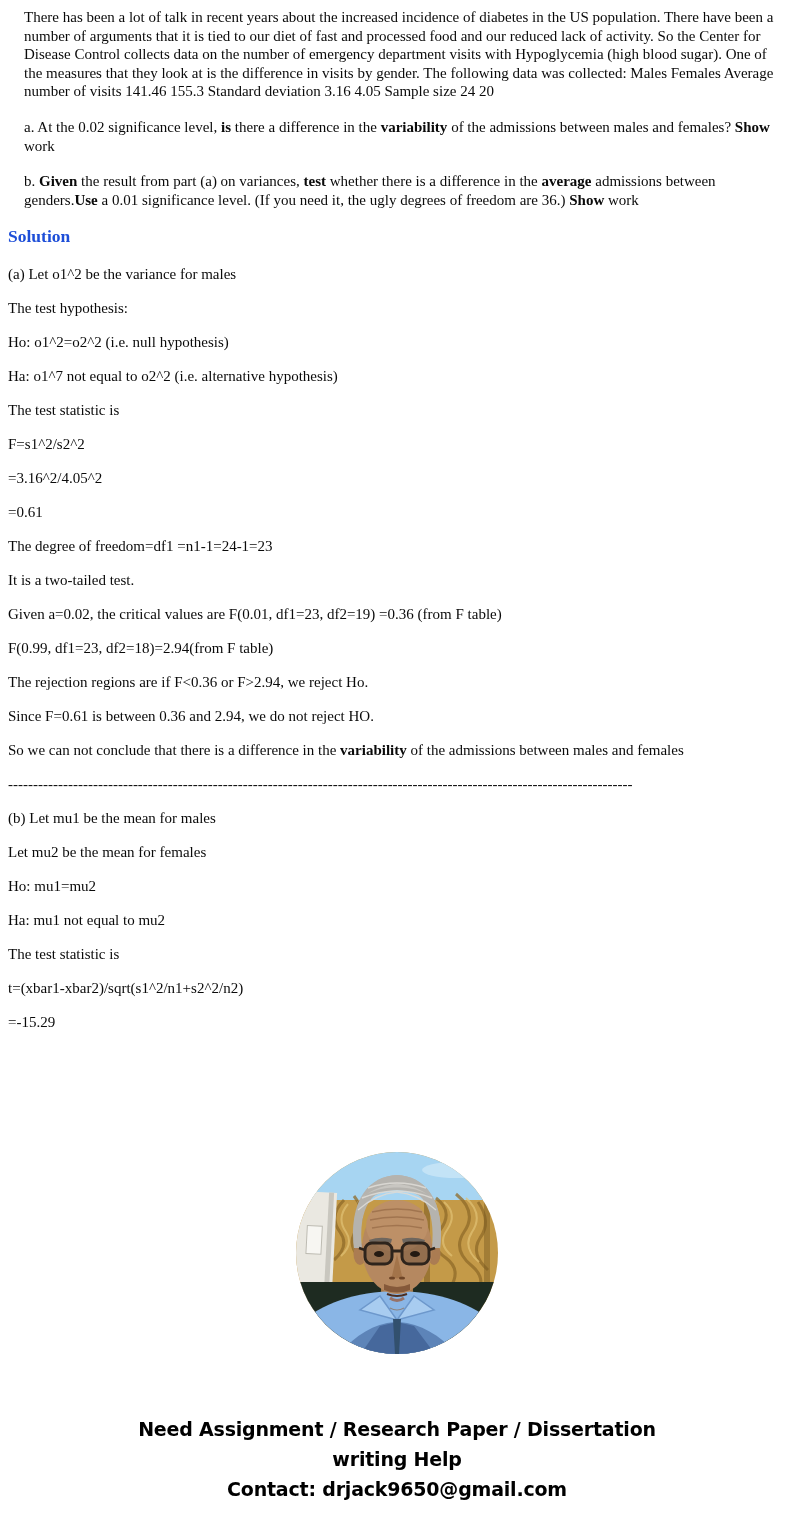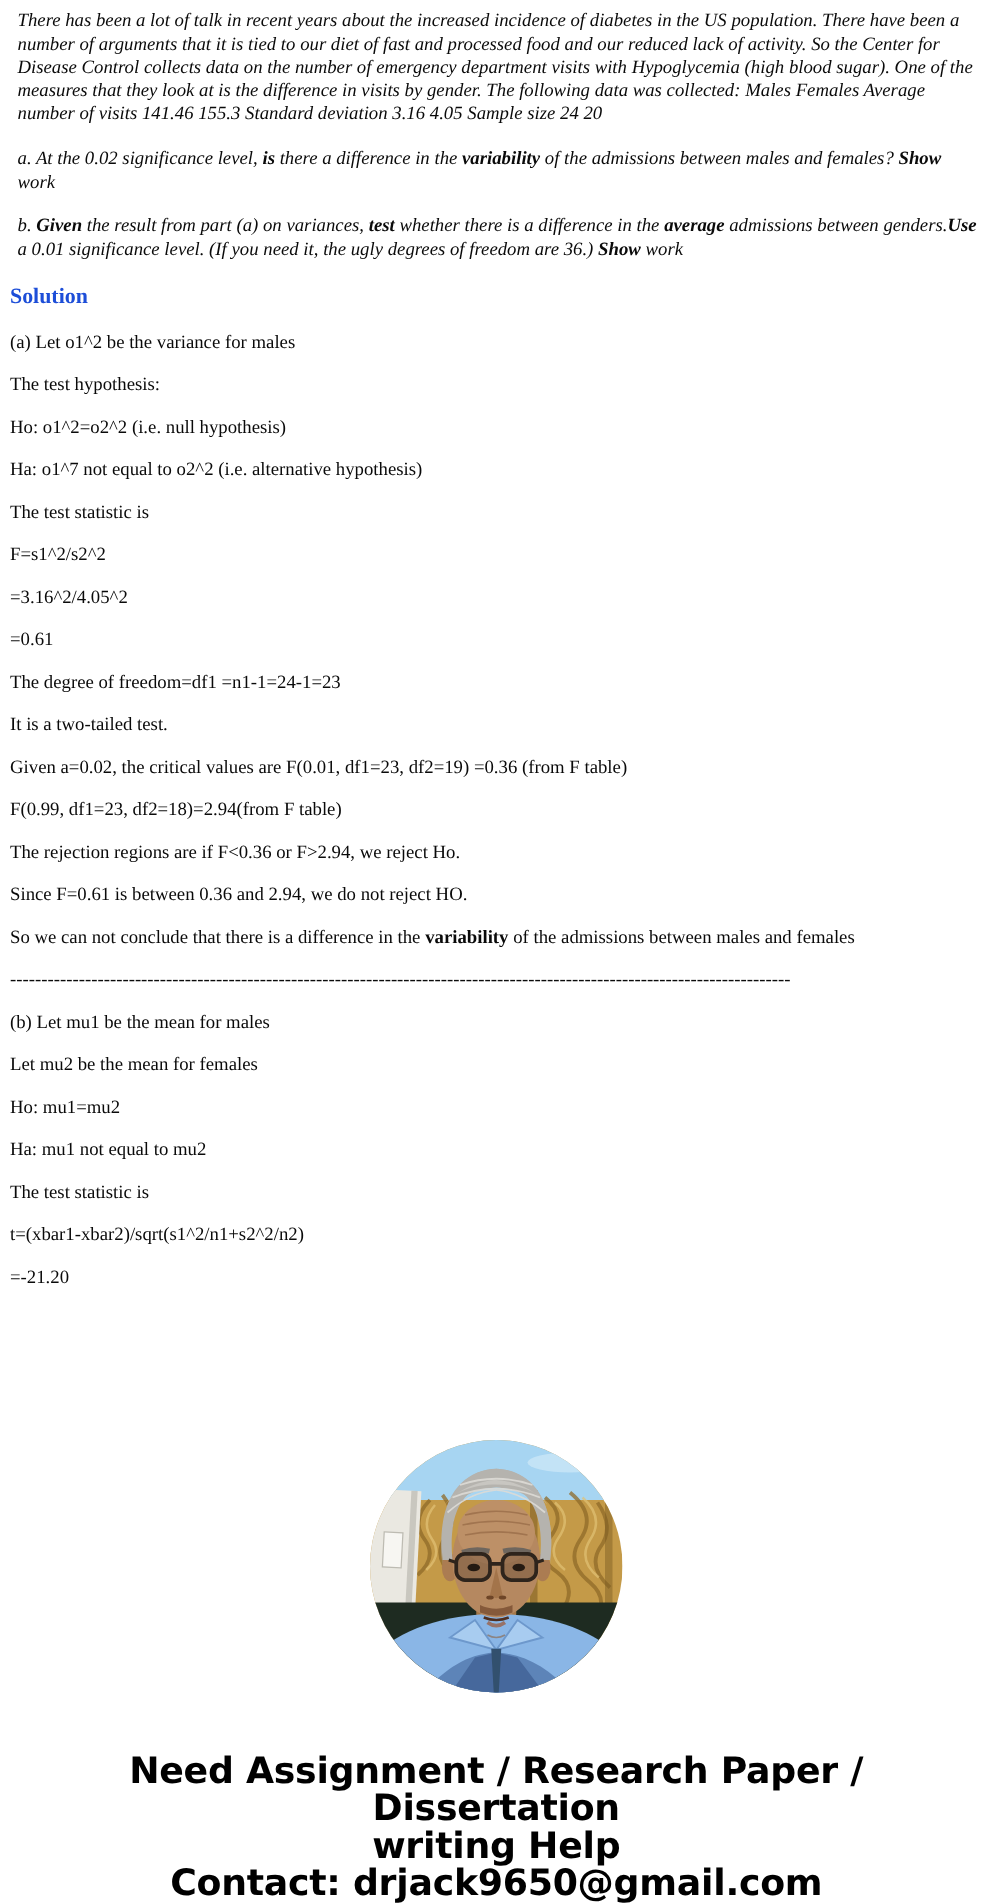--- a/index.html
+++ b/index.html
@@ -14,45 +14,45 @@
     box-sizing: border-box;
     width: 794px;
     height: 1126px;
     padding: 8px 8px 0 8px;
     overflow: hidden;
     font-family: "Liberation Serif", "DejaVu Serif", serif;
     font-size: 15px;
     line-height: 18.6px;
     color: #0a0a0a;
   }
-  .para { margin: 0 0 17px 6px; font-style: italic; }
+  .para { margin: 0 0 17px 16px; }
   .line { margin: 15.4px 0 0 0; white-space: pre-wrap; }
   h3.solution-heading {
     font-family: "Liberation Serif", "DejaVu Serif", serif;
     font-size: 17.5px;
     line-height: 20px;
     font-weight: bold;
     margin: 17px 0 19px 0;
     color: #1d4ed8;
   }
   .b { font-weight: bold; }
   .divider { letter-spacing: 0; word-break: break-all; }
   figure.portrait {
     margin: 26px auto 0 auto;
     width: 202px;
     height: 202px;
     padding: 0;
   }
   figure.portrait svg { display: block; }
   footer.ad {
-    margin-top: 47px;
+    margin-top: 60px;
     text-align: center;
     font-family: "DejaVu Sans", "Liberation Sans", sans-serif;
     font-weight: 700;
-    font-size: 29px;
+    font-size: 19px;
     line-height: 30px;
     letter-spacing: -0.2px;
     color: #000000;
   }
 </style>
 </head>
 <body>
 
 <main>
 
@@ -86,21 +86,21 @@
     <p class="line"><span>So we can not conclude that there is a difference in the </span><span class="b">variability</span><span> of the admissions between males and females</span></p>
 
     <p class="line divider">-----------------------------------------------------------------------------------------------------------------------------</p>
 
     <p class="line">(b) Let mu1 be the mean for males</p>
     <p class="line">Let mu2 be the mean for females</p>
     <p class="line">Ho: mu1=mu2</p>
     <p class="line">Ha: mu1 not equal to mu2</p>
     <p class="line">The test statistic is</p>
     <p class="line">t=(xbar1-xbar2)/sqrt(s1^2/n1+s2^2/n2)</p>
-    <p class="line">=-21.20</p>
+    <p class="line">=-15.29</p>
 
   </div>
 
   <figure class="portrait">
     <svg width="202" height="202" viewBox="0 0 202 202">
       <defs>
         <clipPath id="pc">
             <circle cx="101" cy="101" r="101"></circle>
           </clipPath>
       </defs>

